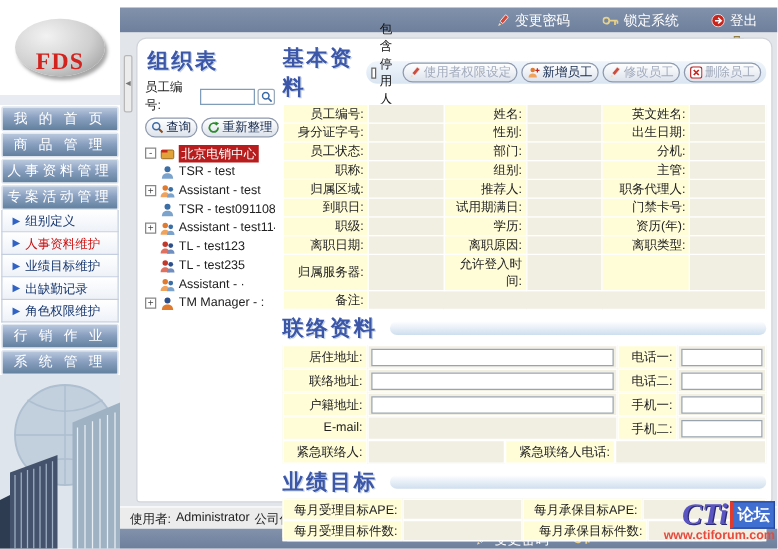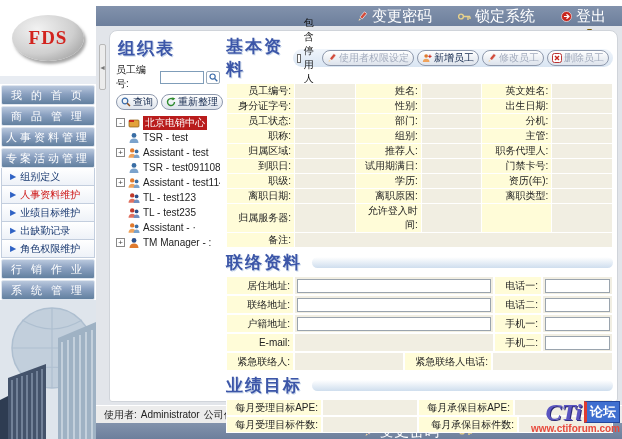--- a/index.html
+++ b/index.html
@@ -5,39 +5,39 @@
   * { margin:0; padding:0; box-sizing:border-box; }
   html,body { width:622px; height:439px; overflow:hidden;
     font-family:"Liberation Sans","DejaVu Sans",sans-serif; font-size:10px; color:#222; background:#fff; }
   .app { position:relative; width:622px; height:439px; display:flex; }
 
   
   .sidebar { width:96px; height:439px; display:flex; flex-direction:column; background:#fff; flex:0 0 96px; }
   .logo-box { height:76px; background:#fff; display:flex; align-items:center; justify-content:center; }
   .logo-oval { width:72px; height:46px; border-radius:50%;
     background:radial-gradient(ellipse at 35% 30%, #f2f2f2 0%, #cfcfcf 55%, #8f8f8f 100%);
-    box-shadow:2px 3px 3px rgba(0,0,0,.35); display:flex; align-items:center; justify-content:center; }
+    box-shadow:2px 3px 3px rgba(0,0,0,.35); display:flex; align-items:flex-end; justify-content:center; }
   .logo-text { font-family:"Liberation Serif","DejaVu Serif",serif; font-weight:bold; font-size:19px; color:#d2231e; letter-spacing:1px; }
   .side-spacer { height:8px; background:#e8ecf2; }
   .cat-btn { height:20px; margin:1px 1px 0 1px; border-radius:2px;
     background:linear-gradient(#b9c8dd, #8aa0c0 45%, #62809f); border:1px solid #dfe6ef;
     color:#fff; font-size:11px; letter-spacing:3px; text-align:center; line-height:18px; cursor:pointer; }
   .sub-item { height:18px; margin:0 1px; background:linear-gradient(#ffffff,#eef2f8);
     border:1px solid #c3cede; border-top:none; display:flex; align-items:center; gap:4px; padding-left:8px;
     color:#16366e; font-size:10px; cursor:pointer; }
   .sub-item .tri { color:#2f62c4; font-size:8px; }
   .sub-item.active { color:#cc1111; }
   .scene { flex:1; overflow:hidden; }
 
   
   .right-col { flex:1; display:flex; flex-direction:column; height:439px; }
   .top-strip { height:6px; background:#ffffff; }
   .bar { height:20px; background:linear-gradient(#8292ac,#6d7f9c); display:flex; align-items:center;
     justify-content:flex-end; gap:26px; padding-right:16px; color:#fff; }
-  .bar-item { display:flex; align-items:center; gap:4px; font-size:15px; cursor:pointer; color:#fff; }
+  .bar-item { display:flex; align-items:center; gap:4px; font-size:11px; cursor:pointer; color:#fff; }
   .content { flex:1; position:relative; background:#e2e5ea; }
   .brief-icon { position:absolute; top:2px; right:26px; }
   .collapse-handle { position:absolute; left:3px; top:18px; width:7px; height:46px;
     background:#ececec; border:1px solid #b8b8b8; border-radius:2px; display:flex; align-items:center; justify-content:center;
     font-size:7px; color:#777; cursor:pointer; }
   .panel { position:absolute; left:13px; top:4px; right:4px; bottom:3px; background:#fff;
     border-radius:8px 8px 3px 3px; border:1px solid #d0d4da; padding:4px 4px 2px 6px; display:flex; gap:6px; }
 
   
   .org { width:104px; flex:0 0 104px; display:flex; flex-direction:column; }

